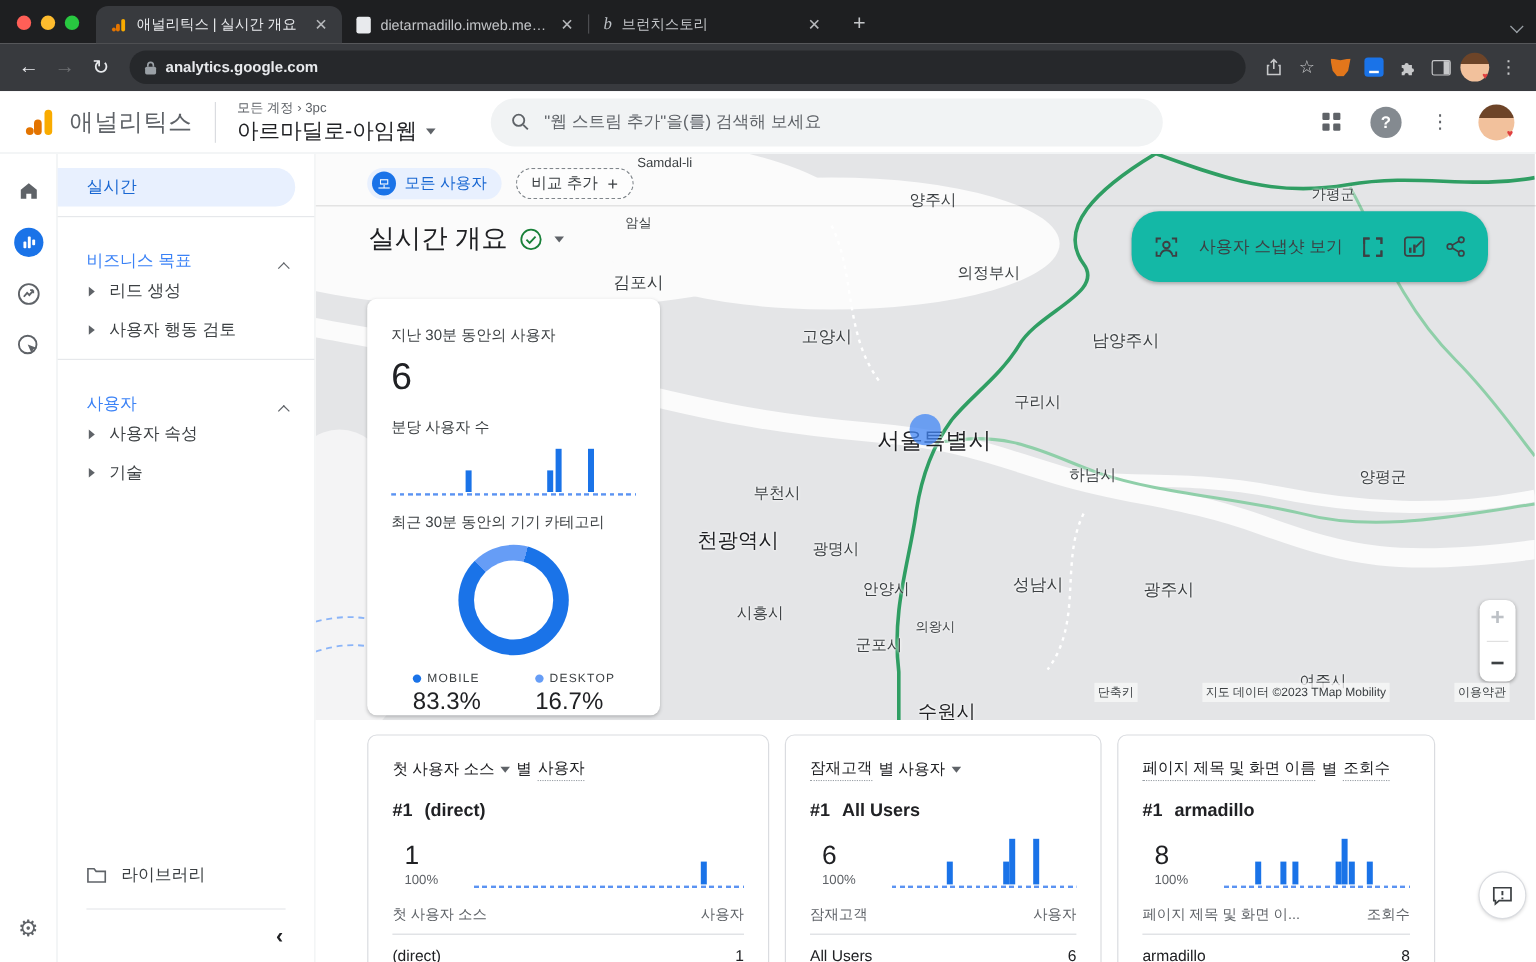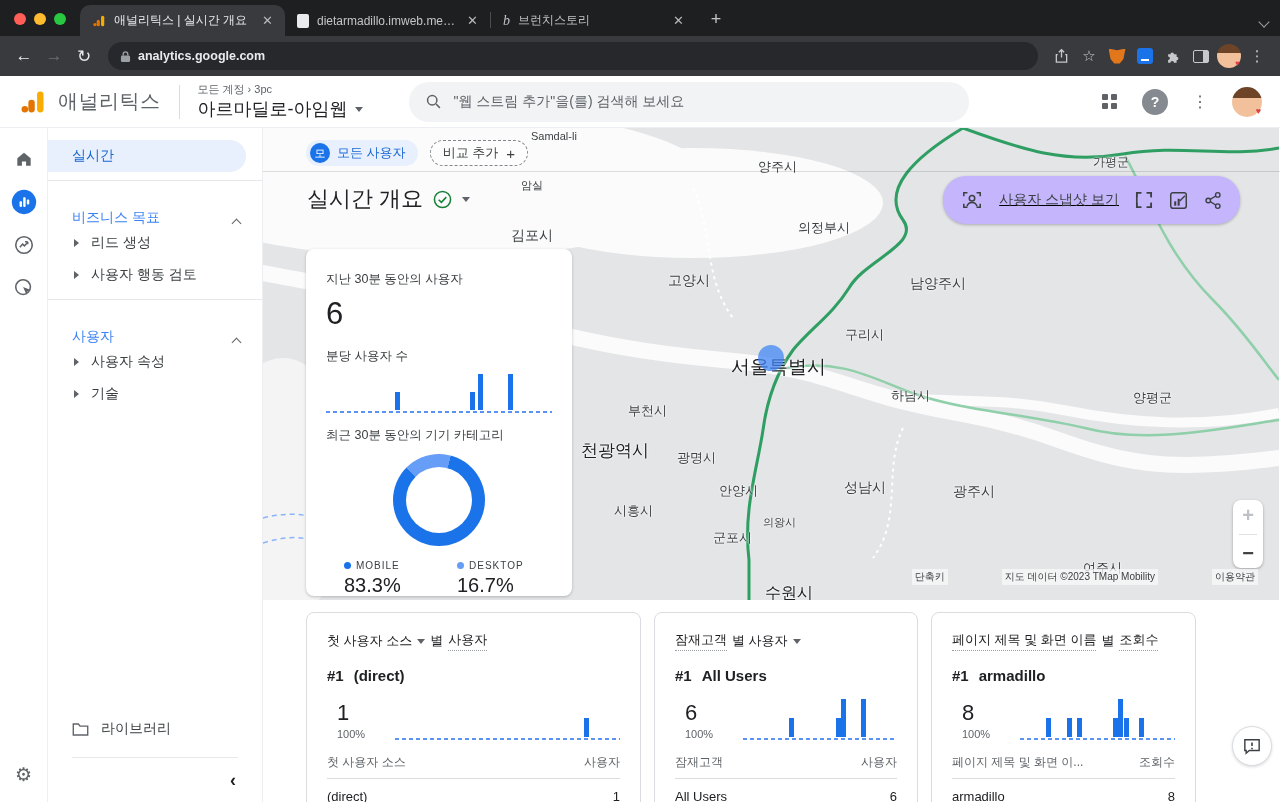--- a/index.html
+++ b/index.html
@@ -107,36 +107,36 @@
               gap:7px; padding:0 12px 0 4px; font-size:13px; color:#1967d2; }
   .chip-badge { width:20px; height:20px; border-radius:50%; background:#1a73e8; color:#fff; font-size:11px;
                 display:flex; align-items:center; justify-content:center; }
   .chip-add { height:26px; border:1px dashed #80868b; border-radius:14px; display:flex; align-items:center;
               gap:8px; padding:0 12px; font-size:13px; color:#3c4043; background:rgba(255,255,255,.6); }
   .chip-add .plus { font-size:15px; color:#3c4043; }
 
   .page-title-row { position:absolute; top:56px; left:44px; display:flex; align-items:center; gap:10px; }
   .page-title { font-size:22px; color:#202124; }
 
-  .map-toolbar { position:absolute; top:48px; right:40px; height:48px; background:#c4b5fd; border-radius:23px;
-                 box-shadow:0 1px 3px rgba(0,0,0,.25); display:flex; align-items:center; gap:16px; padding:0 18px;text-decoration:underline; }
+  .map-toolbar { position:absolute; top:48px; right:40px; height:59px; background:#14b8a6; border-radius:23px;
+                 box-shadow:0 1px 3px rgba(0,0,0,.25); display:flex; align-items:center; gap:16px; padding:0 18px; }
   .map-toolbar .label { font-size:14px; color:#3c4043; }
 
   .zoom-ctl { position:absolute; right:17px; top:372px; width:30px; height:68px; background:#fff;
               border-radius:8px; box-shadow:0 1px 3px rgba(0,0,0,.3); display:flex; flex-direction:column;
               align-items:center; justify-content:space-around; }
   .zoom-plus { color:#bdc1c6; font-size:20px; font-weight:bold; }
   .zoom-div { width:18px; height:1px; background:#e0e0e0; }
   .zoom-minus { color:#3c4043; font-size:20px; font-weight:bold; }
 
   .attribution { position:absolute; right:22px; top:441px; display:flex; gap:10px; }
   .attribution span { font-size:10px; color:#3c4043; background:rgba(248,248,248,.75); padding:1px 3px;margin-left:44px; }
 
   
-  .rt-card { position:absolute; left:43px; top:121px; width:266px; height:347px; background:#fff;
+  .rt-card { position:absolute; left:43px; top:121px; width:244px; height:347px; background:#fff;
              border-radius:8px; box-shadow:0 1px 3px rgba(60,64,67,.3); padding:22px 20px; }
   .rt-label { font-size:12.5px; color:#3c4043; }
   .rt-big { font-size:31px; color:#202124; margin-top:8px; }
   .rt-label2 { font-size:12.5px; color:#3c4043; margin-top:16px; }
   .minibars { position:relative; height:44px; display:flex; align-items:flex-end; margin-top:4px; }
   .minibars .slot { flex:1; height:100%; display:flex; align-items:flex-end; justify-content:center; padding-bottom:3px; }
   .minibars .bar { width:5px; background:#1a73e8; }
   .minibars .baseline { position:absolute; left:0; right:0; bottom:0; height:2px;
       background:repeating-linear-gradient(90deg,#5b93f2 0 4px,transparent 4px 7px); }
   .rt-label3 { font-size:12.5px; color:#3c4043; margin-top:14px; }

